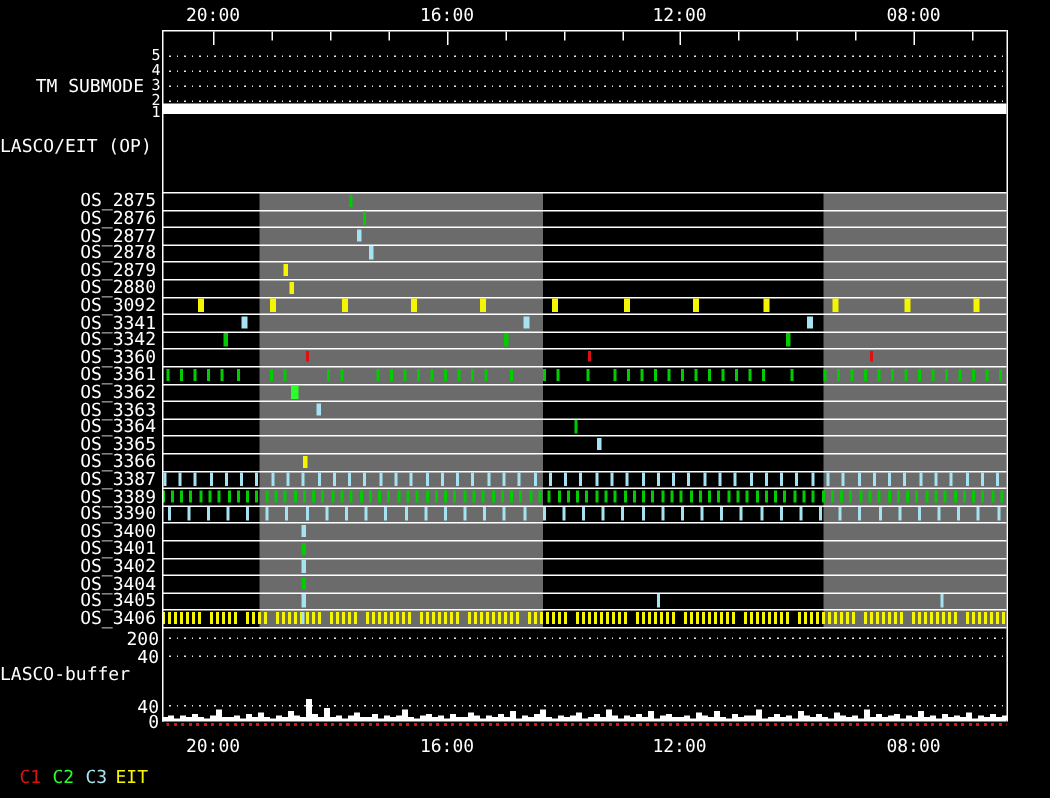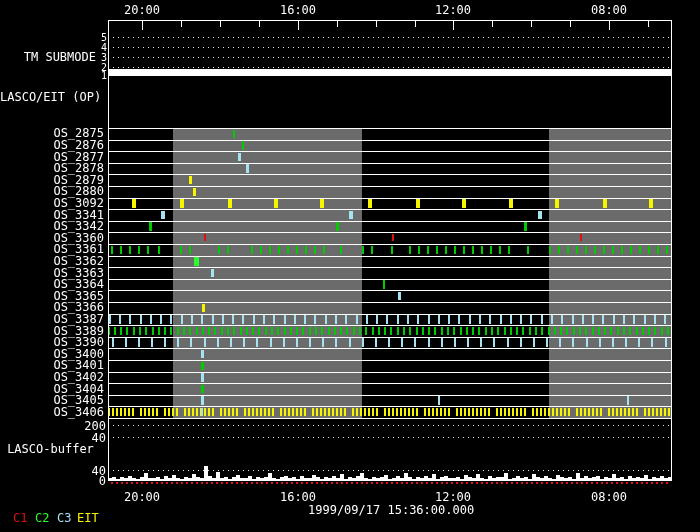--- a/index.html
+++ b/index.html
@@ -9,21 +9,21 @@
   .lbl{position:absolute;font-size:12px;line-height:12px;white-space:pre;color:#fff;}
   .vline{position:absolute;background:#fff;width:1px;}
 </style>
 </head>
 <body>
 
 <div id="screen">
 
   <div class="lbl" style="left:0;width:96px;text-align:right;top:51px;">TM SUBMODE</div>
   <div class="lbl" style="left:0;width:101px;text-align:right;top:91px;">LASCO/EIT (OP)</div>
-  <div class="lbl" style="left:0;width:101px;text-align:center;top:443px;">LASCO-buffer</div>
+  <div class="lbl" style="left:0;width:101px;text-align:left;top:443px;">LASCO-buffer</div>
 
   <div class="abs" id="top-axis">
       <div style="position: absolute; left: 108px; top: 20px; width: 563px; height: 1px; background: rgb(255, 255, 255);"></div>
       <div style="position: absolute; left: 142px; top: 21px; width: 1px; height: 9px; background: rgb(255, 255, 255);"></div>
       <div style="position: absolute; left: 142px; top: 3px; transform: translateX(-50%); font: 12px &quot;DejaVu Sans Mono&quot;, monospace; color: rgb(255, 255, 255); white-space: pre;">20:00</div>
       <div style="position: absolute; left: 298px; top: 21px; width: 1px; height: 9px; background: rgb(255, 255, 255);"></div>
       <div style="position: absolute; left: 298px; top: 3px; transform: translateX(-50%); font: 12px &quot;DejaVu Sans Mono&quot;, monospace; color: rgb(255, 255, 255); white-space: pre;">16:00</div>
       <div style="position: absolute; left: 453px; top: 21px; width: 1px; height: 9px; background: rgb(255, 255, 255);"></div>
       <div style="position: absolute; left: 453px; top: 3px; transform: translateX(-50%); font: 12px &quot;DejaVu Sans Mono&quot;, monospace; color: rgb(255, 255, 255); white-space: pre;">12:00</div>
       <div style="position: absolute; left: 609px; top: 21px; width: 1px; height: 9px; background: rgb(255, 255, 255);"></div>
@@ -666,21 +666,20 @@
   <div class="abs" id="bottom-axis">
       <div style="position: absolute; left: 142px; top: 490px; transform: translateX(-50%); font: 12px &quot;DejaVu Sans Mono&quot;, monospace; color: rgb(255, 255, 255); white-space: pre;">20:00</div>
       <div style="position: absolute; left: 298px; top: 490px; transform: translateX(-50%); font: 12px &quot;DejaVu Sans Mono&quot;, monospace; color: rgb(255, 255, 255); white-space: pre;">16:00</div>
       <div style="position: absolute; left: 453px; top: 490px; transform: translateX(-50%); font: 12px &quot;DejaVu Sans Mono&quot;, monospace; color: rgb(255, 255, 255); white-space: pre;">12:00</div>
       <div style="position: absolute; left: 609px; top: 490px; transform: translateX(-50%); font: 12px &quot;DejaVu Sans Mono&quot;, monospace; color: rgb(255, 255, 255); white-space: pre;">08:00</div>
     </div>
 
   <div class="vline" style="left:108px;top:20px;height:461px;"></div>
   <div class="vline" style="left:671px;top:20px;height:461px;"></div>
 
-  <div class="lbl" style="left:308px;top:504px;">1999/09/17 15:36:00.000</div>
 
   <div class="abs" id="legend">
       <div style="position: absolute; left: 13px; top: 511px; font: 12px &quot;DejaVu Sans Mono&quot;, monospace; white-space: pre; color: rgb(221, 17, 17);">C1</div>
       <div style="position: absolute; left: 35px; top: 511px; font: 12px &quot;DejaVu Sans Mono&quot;, monospace; white-space: pre; color: rgb(43, 255, 43);">C2</div>
       <div style="position: absolute; left: 57px; top: 511px; font: 12px &quot;DejaVu Sans Mono&quot;, monospace; white-space: pre; color: rgb(165, 226, 242);">C3</div>
       <div style="position: absolute; left: 77px; top: 511px; font: 12px &quot;DejaVu Sans Mono&quot;, monospace; white-space: pre; color: rgb(245, 245, 0);">EIT</div>
     </div>
 </div>
 
 </body></html>

